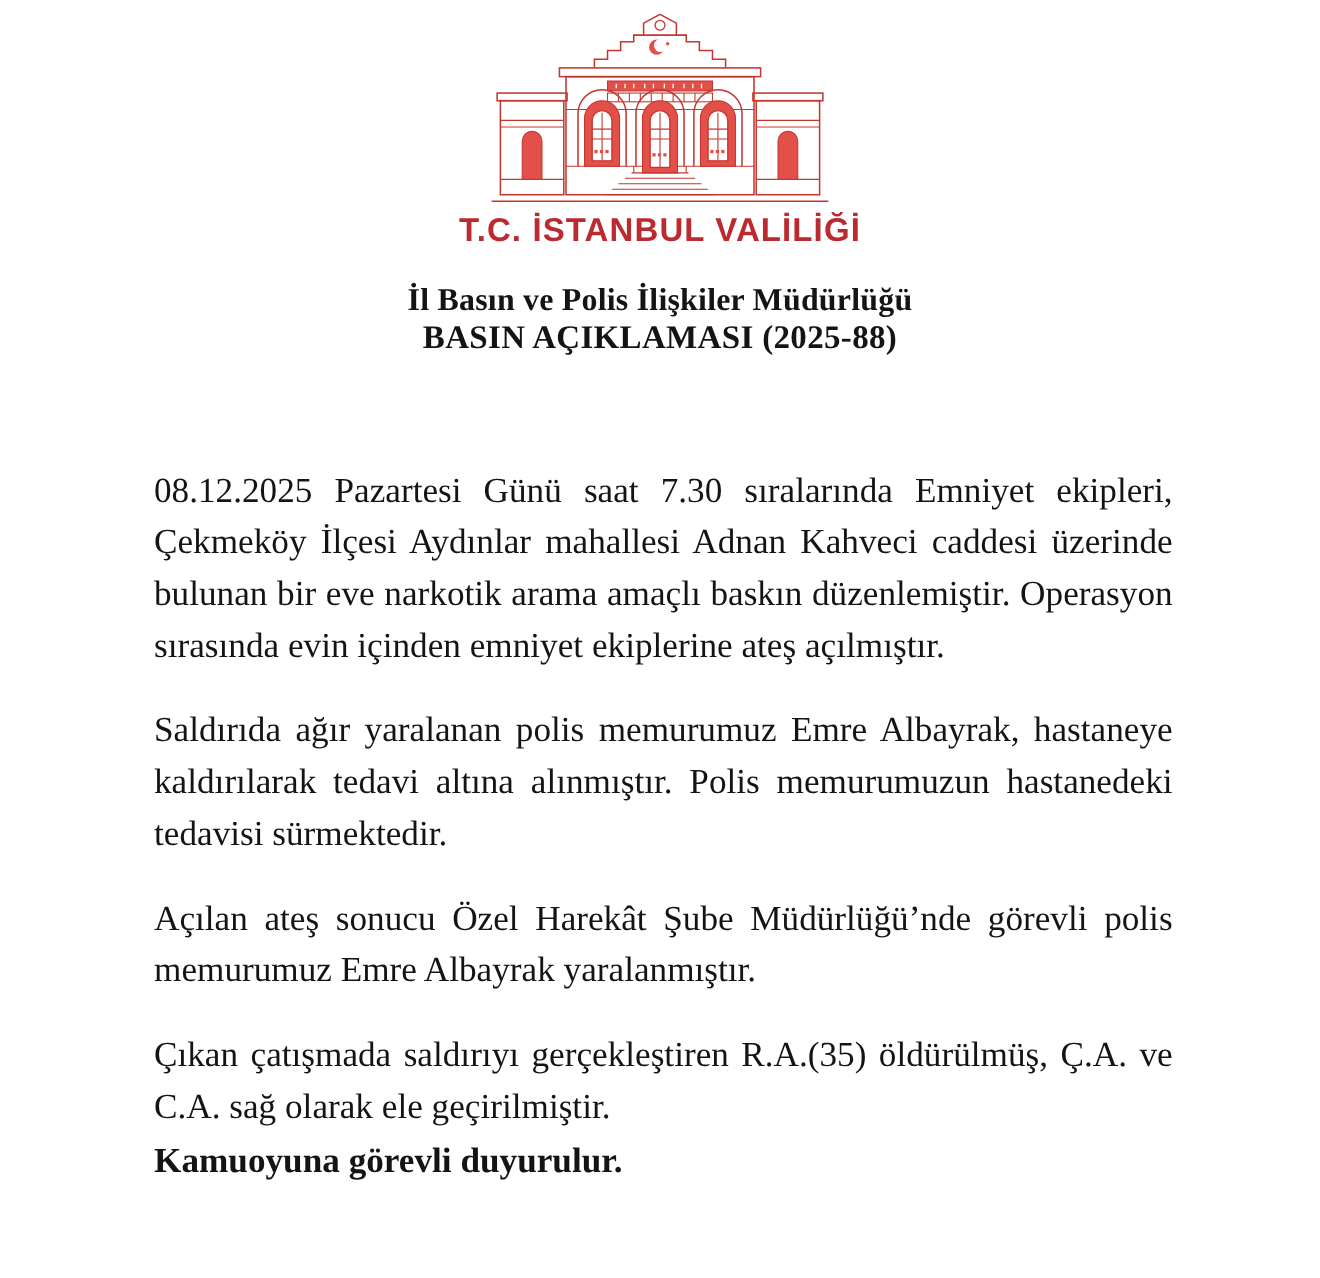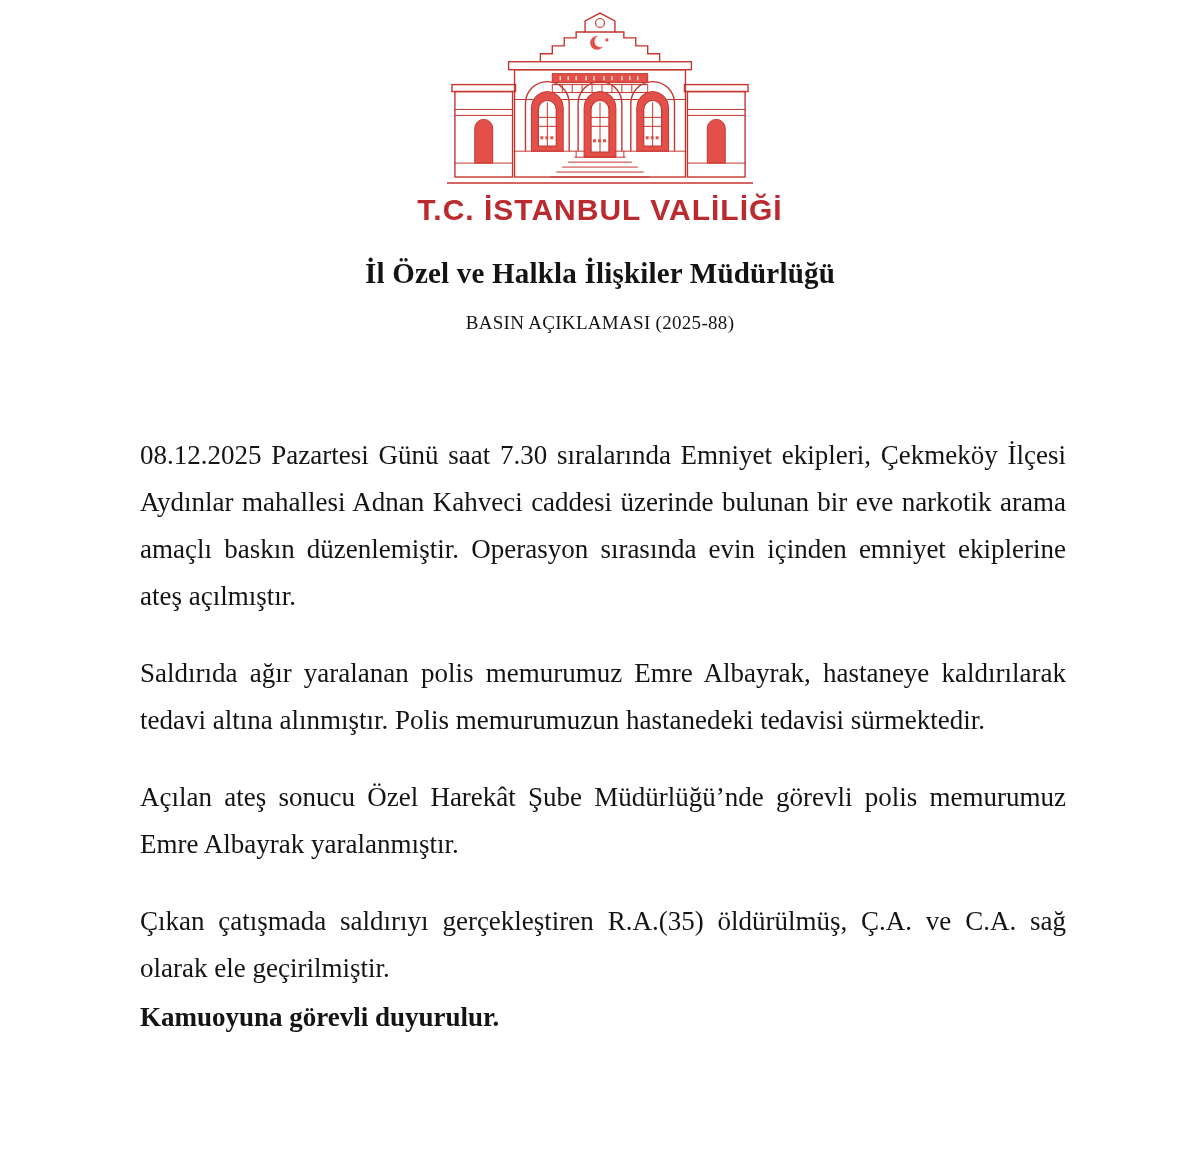--- a/index.html
+++ b/index.html
@@ -27,26 +27,26 @@
     font-size:30px;
     letter-spacing:1px;
     color:var(--accent-red);
     margin-top:4px;
   }
   .doc-heading{text-align:center;}
   .doc-heading h1{
     font-size:29px;font-weight:700;margin-top:30px;letter-spacing:.2px;
   }
   .doc-heading h2{
-    font-size:19px;font-weight:400;margin-top:22px;letter-spacing:.3px;
+    font-size:30px;font-weight:700;letter-spacing:.3px;
   }
   .doc-body{
     width:926px;
     margin:98px 0 0 140px;
-    font-size:27px;
+    font-size:32px;
     line-height:47px;
     text-align:justify;
   }
   .doc-body p{margin:0 0 30px 0;}
   .doc-body p.tight{margin-bottom:2px;}
   .doc-body p.closing{font-weight:700;margin-bottom:0;text-align:left;}
   
   .lg-stroke{stroke:var(--logo-stroke);fill:none;stroke-width:1.4;}
   .lg-fill{fill:var(--logo-fill);stroke:var(--logo-stroke);stroke-width:1;}
   .lg-white{fill:#ffffff;stroke:var(--logo-stroke);stroke-width:1.2;}
@@ -157,21 +157,21 @@
       <line class="lg-thin" x1="134" y1="146" x2="186" y2="146"></line>
       <line class="lg-thin" x1="128" y1="151" x2="192" y2="151"></line>
       <line class="lg-thin" x1="122" y1="156" x2="198" y2="156"></line>
       <line class="lg-thin" x1="116" y1="161" x2="204" y2="161"></line>
       <line class="lg-thin" x1="110" y1="166" x2="210" y2="166"></line>
     </svg>
     <div class="logo-title">T.C. İSTANBUL VALİLİĞİ</div>
   </header>
 
   <div class="doc-heading">
-    <h1>İl Özel ve Halkla İlişkiler Müdürlüğü</h1>
+    <h1>İl Basın ve Polis İlişkiler Müdürlüğü</h1>
     <h2>BASIN AÇIKLAMASI (2025-88)</h2>
   </div>
 
   <main class="doc-body">
     <p>08.12.2025 Pazartesi Günü saat 7.30 sıralarında Emniyet ekipleri, Çekmeköy İlçesi Aydınlar mahallesi Adnan Kahveci caddesi üzerinde bulunan bir eve narkotik arama amaçlı baskın düzenlemiştir. Operasyon sırasında evin içinden emniyet ekiplerine ateş açılmıştır.</p>
     <p>Saldırıda ağır yaralanan polis memurumuz Emre Albayrak, hastaneye kaldırılarak tedavi altına alınmıştır. Polis memurumuzun hastanedeki tedavisi sürmektedir.</p>
     <p>Açılan ateş sonucu Özel Harekât Şube Müdürlüğü’nde görevli polis memurumuz Emre Albayrak yaralanmıştır.</p>
     <p class="tight">Çıkan çatışmada saldırıyı gerçekleştiren R.A.(35) öldürülmüş, Ç.A. ve C.A. sağ olarak ele geçirilmiştir.</p>
     <p class="closing">Kamuoyuna görevli duyurulur.</p>
   </main>

